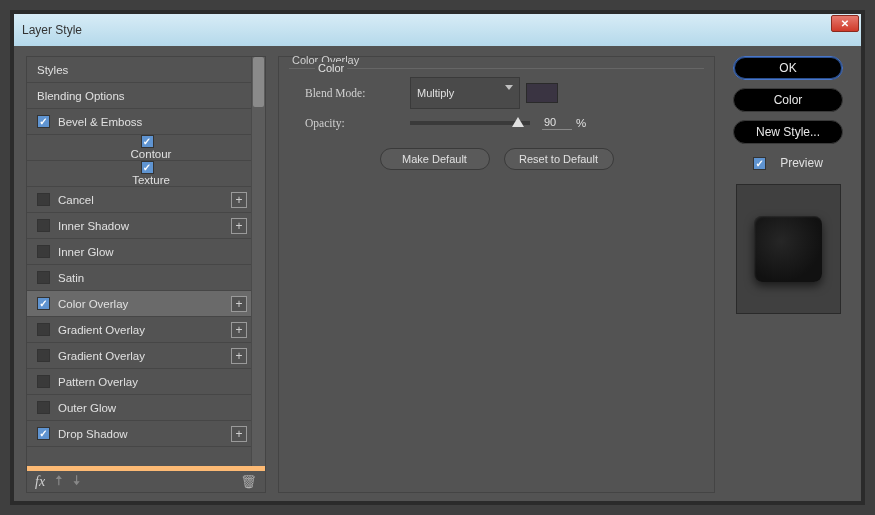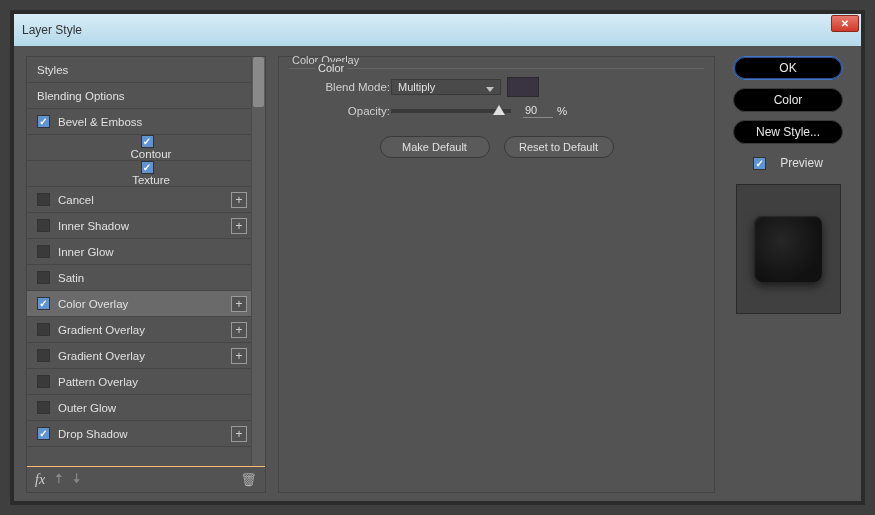--- a/index.html
+++ b/index.html
@@ -139,21 +139,21 @@
     font-size: 12px;
     color: #d0d0d0;
     background: #525252;
   }
   .bottom-bar {
     height: 26px;
     display: flex;
     align-items: center;
     padding: 0 8px;
     gap: 10px;
-    border-top: 1px solid #fdba74;
+    border-top: 5px solid #fdba74;
     margin-right: 0;
   }
   .fx { font-style: italic; font-family: serif; font-size: 14px; color: #d0d0d0; }
   .arrow-btn { color: #888; font-size: 14px; cursor: default; }
   .trash { margin-left: auto; color: #b0b0b0; font-size: 13px; }
 
   .center-panel {
     flex: 1;
     border: 1px solid #444;
     padding: 6px 10px;
@@ -182,27 +182,28 @@
     padding: 0 3px;
   }
   .form-row {
     display: flex;
     align-items: center;
     margin-bottom: 6px;
     font-size: 11.5px;
   }
   .form-label {
     width: 85px;
-    text-align: right;
-    margin-right: 1px;
+    text-align: left;
+    margin-right: 20px;
     color: #d0d0d0;
+    font-family: Liberation Serif, serif;
   }
   .dropdown {
     width: 110px;
-    height: 16px;
+    height: 32px;
     background: #4a4a4a;
     border: 1px solid #3a3a3a;
     display: flex;
     align-items: center;
     padding: 0 6px;
     font-size: 11px;
     position: relative;
     color: #e0e0e0;
   }
   .dropdown::after {

